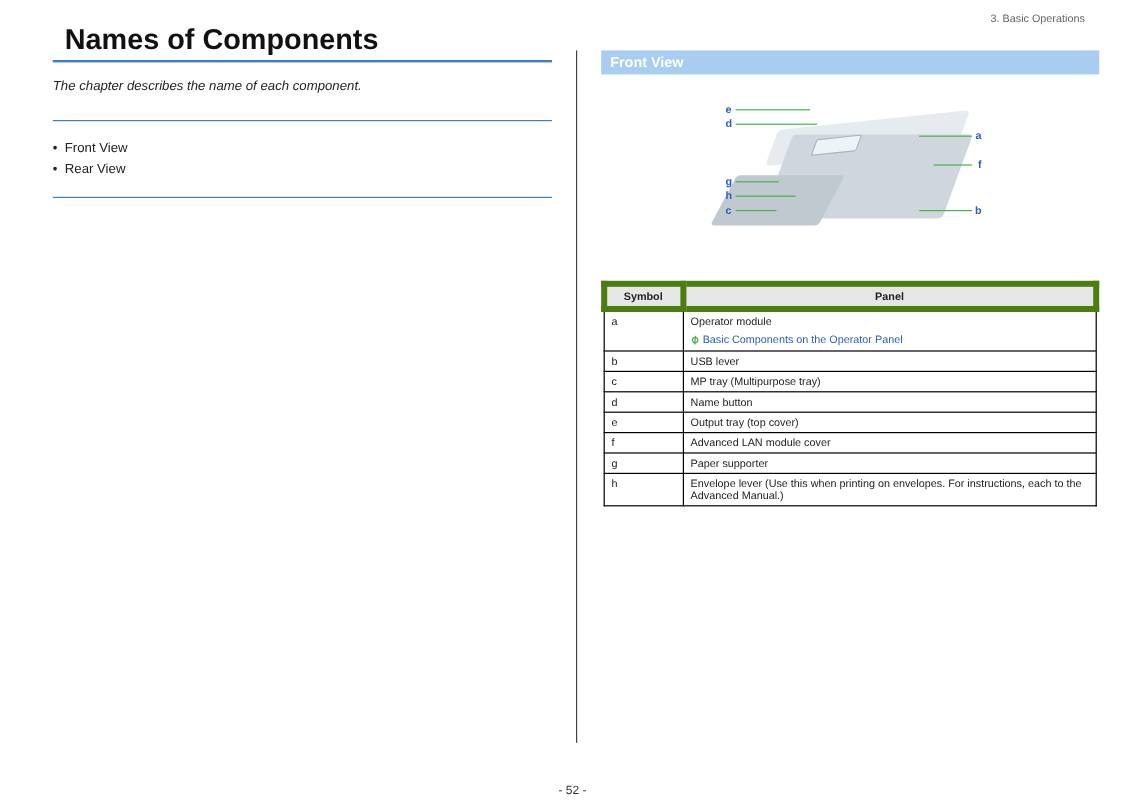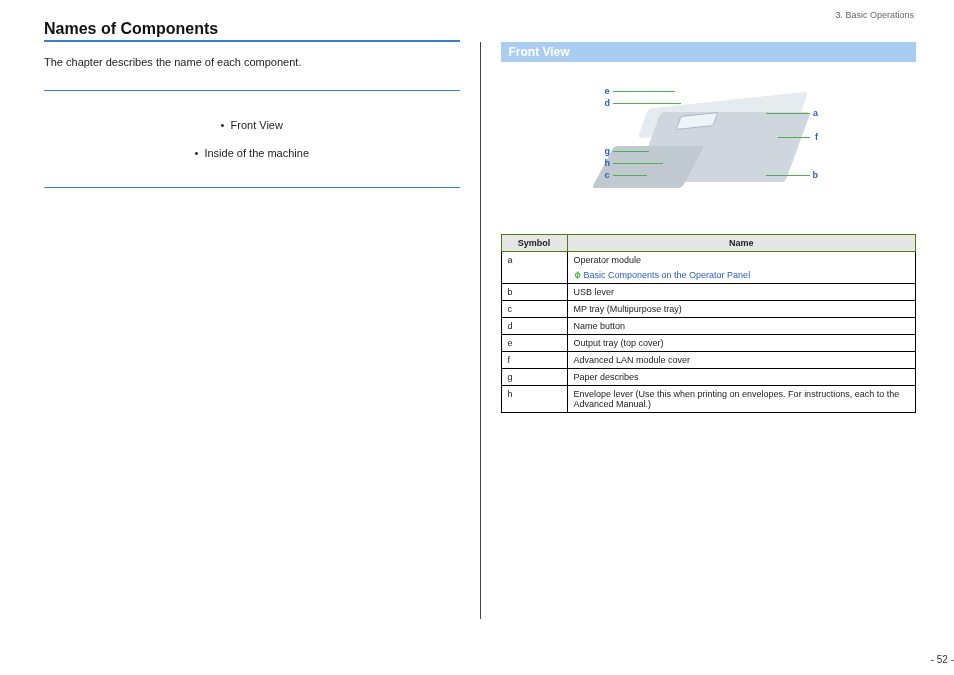--- a/index.html
+++ b/index.html
@@ -22,54 +22,54 @@
     height:675px;
     position:relative;
   }
   .page{
     padding:20px 38px 10px 44px;
     display:flex;
     height:100%;
   }
   .breadcrumb{
     position:absolute;
-    top:10px; right:40px;
+    top:10px; right:50px;
     font-size:9px;
     color:#666;
   }
   .col{
     flex:1;
     min-width:0;
   }
   .col-left{padding-right:20px;}
   .col-right{padding-left:20px; padding-top:22px;}
   .divider{
     width:1px;
     background:#444;
     margin:22px 0 46px 0;
   }
   h1{
-    font-size:16px;
-    font-weight:bold;
-    margin:0 0 2px 0;
+    font-size:24px;
+    font-weight:bold;
+    margin:0 0 2px 10px;
     color:#111;
   }
   .rule-blue{
     height:1.5px;
     background:var(--blue);
     margin:2px 0 14px 0;
   }
   .rule-blue-thin{
     height:1px;
     background:var(--blue);
     margin:4px 0;
   }
-  .intro{margin:0 0 22px 0;}
+  .intro{margin:0 0 22px 0;font-style:italic;}
   .toc{padding:8px 0;}
-  .toc-item{margin:16px 0;text-align:center;}
+  .toc-item{margin:5px 0;}
   .section-head{
     background:var(--headerblue);
     color:#fff;
     font-weight:bold;
     font-size:12px;
     padding:3px 8px;
     margin-bottom:10px;
   }
   
   .figure{
@@ -122,21 +122,21 @@
   }
   .lead-h{height:1px;}
   
   table.parts{
     width:100%;
     border-collapse:collapse;
     font-size:9px;
   }
   table.parts th{
     background:#e6e6e6;
-    border:1px solid #4d7c0f;
+    border:5px solid #4d7c0f;
     padding:3px 6px;
     text-align:center;
     font-weight:bold;
   }
   table.parts td{
     border:1px solid #000;
     padding:3px 6px;
     vertical-align:top;
   }
   table.parts td.sym{width:66px;}
@@ -145,42 +145,42 @@
     display:inline-block;
     color:var(--green);
     font-size:10px;
     transform:rotate(-40deg);
     margin-right:4px;
     font-weight:bold;
   }
   .pagenum{
     position:absolute;
     bottom:10px;left:0;right:0;
-    text-align:right;
+    text-align:center;
     font-size:10px;
     color:#333;
   }
 </style>
 </head>
 <body>
 
 <div class="breadcrumb">3. Basic Operations</div>
 
 <div class="page">
 
   <div class="col col-left">
     <h1>Names of Components</h1>
     <div class="rule-blue"></div>
 
     <p class="intro">The chapter describes the name of each component.</p>
 
     <div class="rule-blue-thin"></div>
     <div class="toc">
       <div class="toc-item">•&nbsp;&nbsp;<span>Front View</span></div>
-      <div class="toc-item">•&nbsp;&nbsp;<span>Inside of the machine</span></div>
+      <div class="toc-item">•&nbsp;&nbsp;<span>Rear View</span></div>
     </div>
     <div class="rule-blue-thin"></div>
   </div>
 
   <div class="divider"></div>
 
   <div class="col col-right">
     <div class="section-head">Front View</div>
 
     <div class="figure">
@@ -207,21 +207,21 @@
       <span class="lead lead-h" style="left:112px;top:103px;width:34px"></span>
       <span class="lead lead-h" style="right:106px;top:41px;width:44px"></span>
       <span class="lead lead-h" style="right:106px;top:65px;width:32px"></span>
       <span class="lead lead-h" style="right:106px;top:103px;width:44px"></span>
     </div>
 
     <table class="parts">
       <thead>
         <tr>
           <th>Symbol</th>
-          <th>Name</th>
+          <th>Panel</th>
         </tr>
       </thead>
       <tbody>
         <tr>
           <td class="sym">a</td>
           <td>
             <span>Operator module</span>
             <div class="link-row" style="margin-top:4px;">
               <span class="link-icon">⌀</span><span>Basic Components on the Operator Panel</span>
             </div>
@@ -242,21 +242,21 @@
         <tr>
           <td class="sym">e</td>
           <td>Output tray (top cover)</td>
         </tr>
         <tr>
           <td class="sym">f</td>
           <td>Advanced LAN module cover</td>
         </tr>
         <tr>
           <td class="sym">g</td>
-          <td>Paper describes</td>
+          <td>Paper supporter</td>
         </tr>
         <tr>
           <td class="sym">h</td>
           <td>Envelope lever (Use this when printing on envelopes. For instructions, each to the Advanced Manual.)</td>
         </tr>
       </tbody>
     </table>
   </div>
 </div>
 

